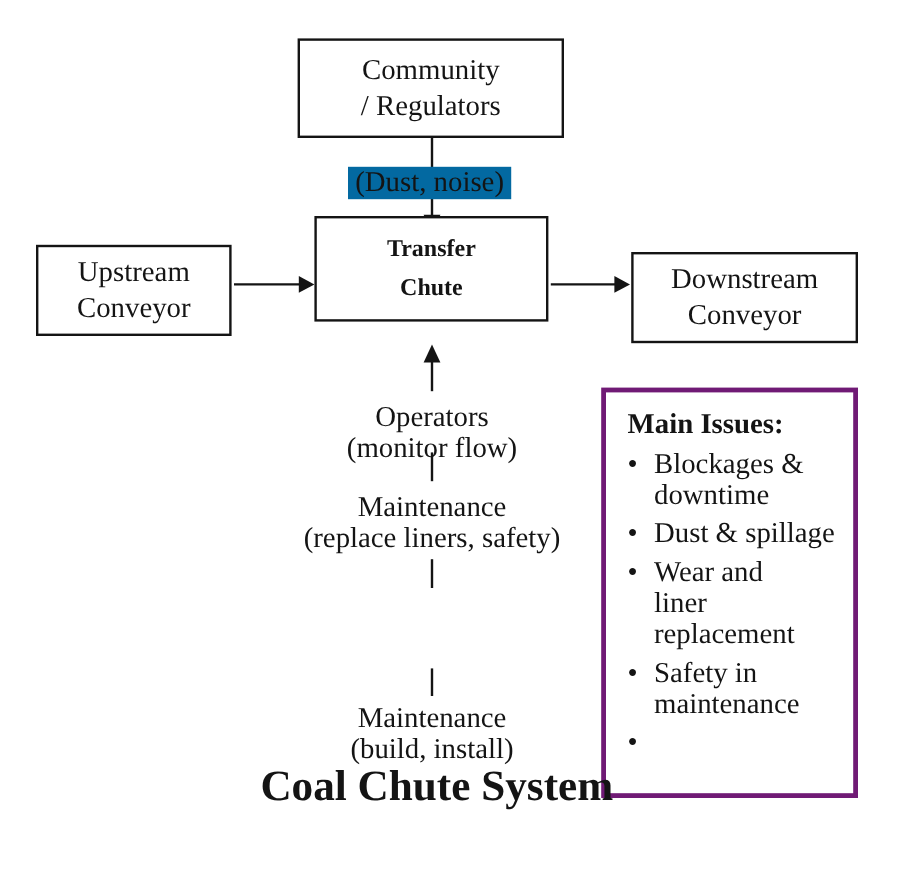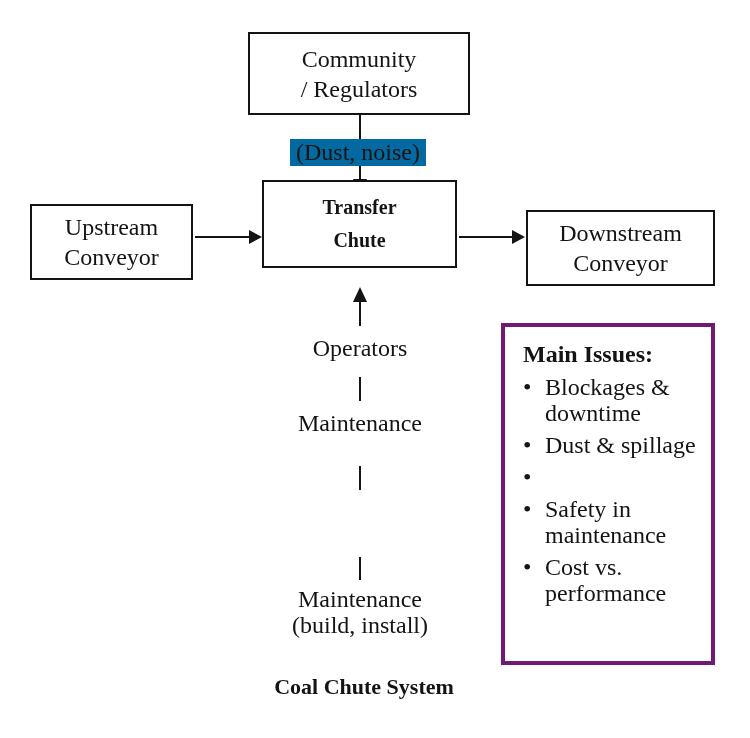--- a/index.html
+++ b/index.html
@@ -100,24 +100,24 @@
   .bullet {
     width: 22px;
     flex: 0 0 22px;
     font-size: 24px;
     line-height: 26px;
   }
   .issue-text { white-space: pre-line; }
 
   .caption {
     position: absolute;
-    left: 364px; top: 672px;
+    left: 364px; top: 640px;
     transform: translateX(-50%);
     font-weight: 700;
-    font-size: 22px;
+    font-size: 36px;
     line-height: 30px;
     white-space: nowrap;
     z-index: 2;
   }
 </style>
 </head>
 <body>
 
 <div id="canvas">
 
@@ -152,52 +152,55 @@
 Conveyor</div>
 
   <div class="box box-transfer">Transfer
 Chute</div>
 
   <div class="box box-downstream">Downstream
 Conveyor</div>
 
   <div class="stake stake-0">
     <div>Operators</div>
+    <div>(monitor flow)</div>
   </div>
   <div class="stake stake-1">
     <div>Maintenance</div>
+    <div>(replace liners, safety)</div>
   </div>
   <div class="stake stake-3">
     <div>Maintenance</div>
     <div>(build, install)</div>
   </div>
 
   <div class="issues">
     <div class="issues-title">Main Issues:</div>
     <ul class="issues-list">
       <li>
         <span class="bullet">•</span>
         <span class="issue-text">Blockages &amp;
 downtime</span>
       </li>
       <li>
         <span class="bullet">•</span>
         <span class="issue-text">Dust &amp; spillage</span>
       </li>
       <li>
         <span class="bullet">•</span>
+        <span class="issue-text">Wear and
+liner
+replacement</span>
       </li>
       <li>
         <span class="bullet">•</span>
         <span class="issue-text">Safety in
 maintenance</span>
       </li>
       <li>
         <span class="bullet">•</span>
-        <span class="issue-text">Cost vs.
-performance</span>
       </li>
     </ul>
   </div>
 
   <div class="caption">Coal Chute System</div>
 
 </div>
 
 </body></html>

